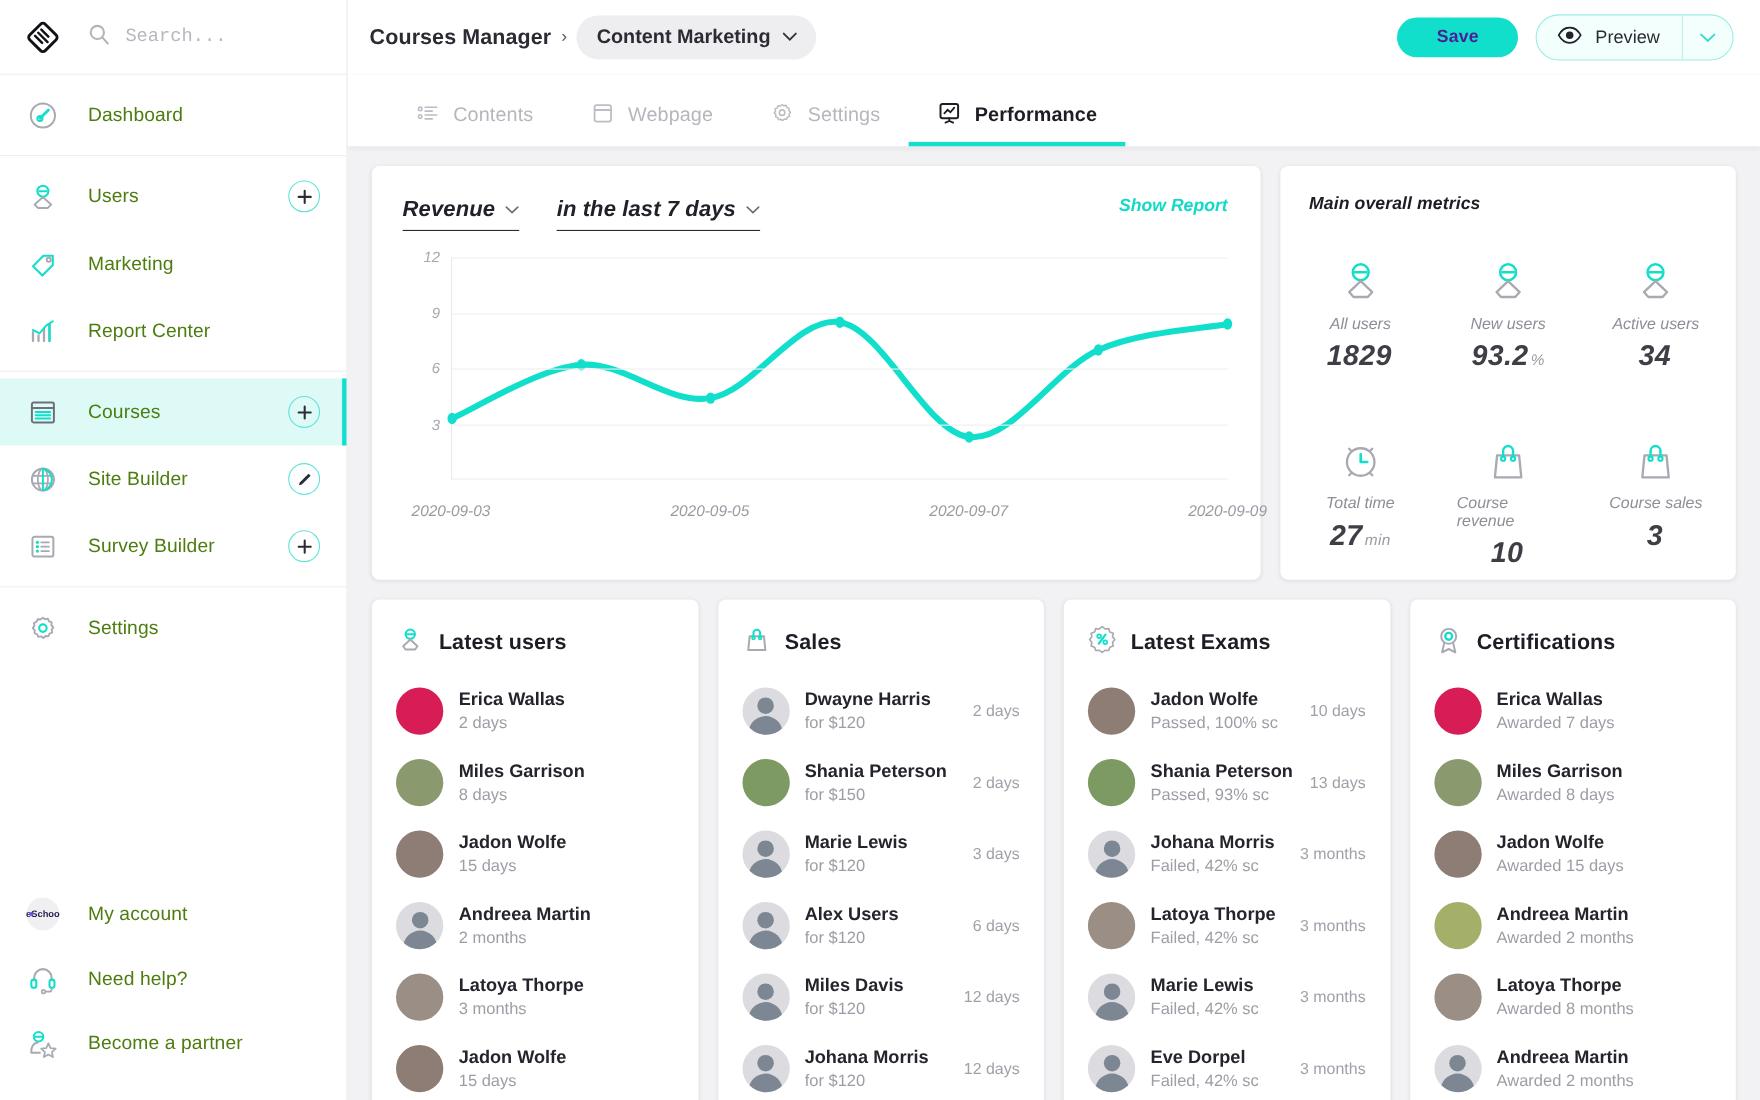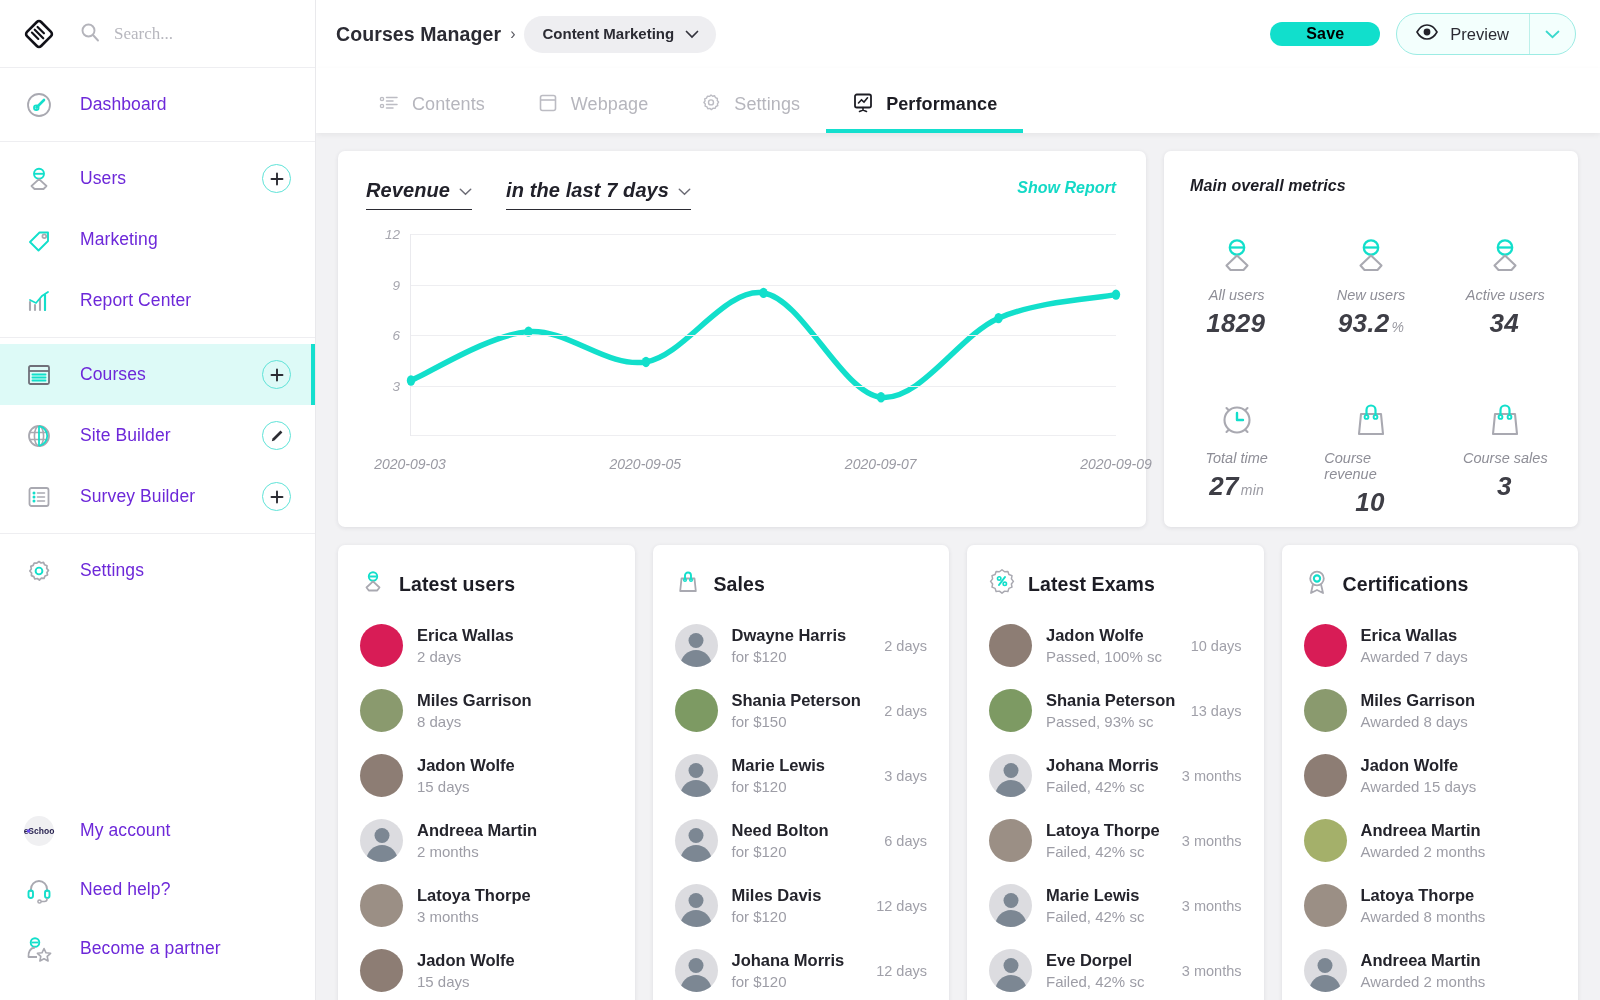--- a/index.html
+++ b/index.html
@@ -20,33 +20,33 @@
     position: relative;
   }
   .side-top {
     height: 68px; display: flex; align-items: center;
     border-bottom: 1px solid #eeeef1; padding-left: 16px;
   }
   .logo { width: 46px; display: flex; align-items: center; justify-content: center; }
   .search-wrap { display: flex; align-items: center; gap: 14px; padding-left: 18px; flex: 1; }
   .search-input {
     border: none; outline: none; font-size: 17px; color: #ec4899;
-    font-family: Liberation Serif, serif; background: transparent; width: 180px;
+    font-family: Liberation Mono, monospace; background: transparent; width: 180px;
   }
   .search-input::placeholder { color: #b7b7be; }
 
   .nav-group { padding: 6px 0; }
   .nav-group + .nav-group { border-top: 1px solid #eeeef1; }
   .nav-item {
     height: 61px; display: flex; align-items: center; position: relative;
     padding-left: 16px; cursor: pointer;
   }
   .nav-item .ic { width: 46px; display: flex; align-items: center; justify-content: center; }
   .nav-label {
-    font-size: 17.5px; color: #6d28d9; padding-left: 18px; flex: 1;
+    font-size: 17.5px; color: #4d7c0f; padding-left: 18px; flex: 1;
     letter-spacing: .1px;
   }
   .nav-item.active { background: #ddfaf7; }
   .nav-item.active::after {
     content: ""; position: absolute; right: 0; top: 0; bottom: 0; width: 4px; background: #14dfce;
   }
   .badge-btn {
     width: 29px; height: 29px; border-radius: 50%; border: 1.5px solid #5fe3d8;
     margin-right: 24px; display: flex; align-items: center; justify-content: center;
     color: #2c2c33; flex: 0 0 29px;
@@ -60,25 +60,25 @@
   .topbar {
     height: 68px; background: #fff; display: flex; align-items: center;
     padding: 0 24px 0 20px; flex: 0 0 68px;
   }
   .crumb-root { font-size: 19.5px; font-weight: bold; color: #2b2b33; letter-spacing: .1px; }
   .crumb-sep { font-size: 16px; color: #5b5b63; margin: 0 9px; }
   .crumb-chip {
     background: #eeeef1; border-radius: 20px; padding: 9px 17px 10px 18px;
     display: flex; align-items: center; gap: 11px; cursor: pointer;
   }
-  .crumb-chip .t { font-size: 15px; font-weight: bold; color: #2b2b33; }
+  .crumb-chip .t { font-size: 18px; font-weight: bold; color: #2b2b33; }
   .topbar-right { margin-left: auto; display: flex; align-items: center; gap: 16px; }
   .btn-save {
-    background: #11dfcc; color: #000000; border: none; border-radius: 22px;
-    height: 24px; width: 110px; font-size: 16px; font-weight: bold; cursor: pointer;
+    background: #11dfcc; color: #4c1d95; border: none; border-radius: 22px;
+    height: 36px; width: 110px; font-size: 16px; font-weight: bold; cursor: pointer;
     font-family: "Liberation Sans", sans-serif; letter-spacing: .2px;
   }
   .btn-preview-group {
     display: flex; align-items: center; height: 42px;
     border: 1.5px solid #9cecE4; border-radius: 22px; background: #f3fffd; overflow: hidden;
   }
   .btn-preview { display: flex; align-items: center; gap: 12px; padding: 0 20px 0 19px; height: 100%; cursor: pointer; }
   .btn-preview .t { font-size: 16.5px; color: #2b2b33; }
   .btn-preview-caret {
     width: 46px; height: 100%; display: flex; align-items: center; justify-content: center;
@@ -639,21 +639,21 @@
           <span class="lsub" style="display:block">for $120</span>
         </span>
         <span class="ltime">3 days</span>
       </div>
       <div class="lrow">
         <span class="av">
                 <span class="ph"></span>
                 <span class="ph2"></span>
               </span>
         <span class="lmeta">
-          <span class="lname">Need Bolton</span>
+          <span class="lname">Alex Users</span>
           <span class="lsub" style="display:block">for $120</span>
         </span>
         <span class="ltime">6 days</span>
       </div>
       <div class="lrow">
         <span class="av">
                 <span class="ph"></span>
                 <span class="ph2"></span>
               </span>
         <span class="lmeta">

